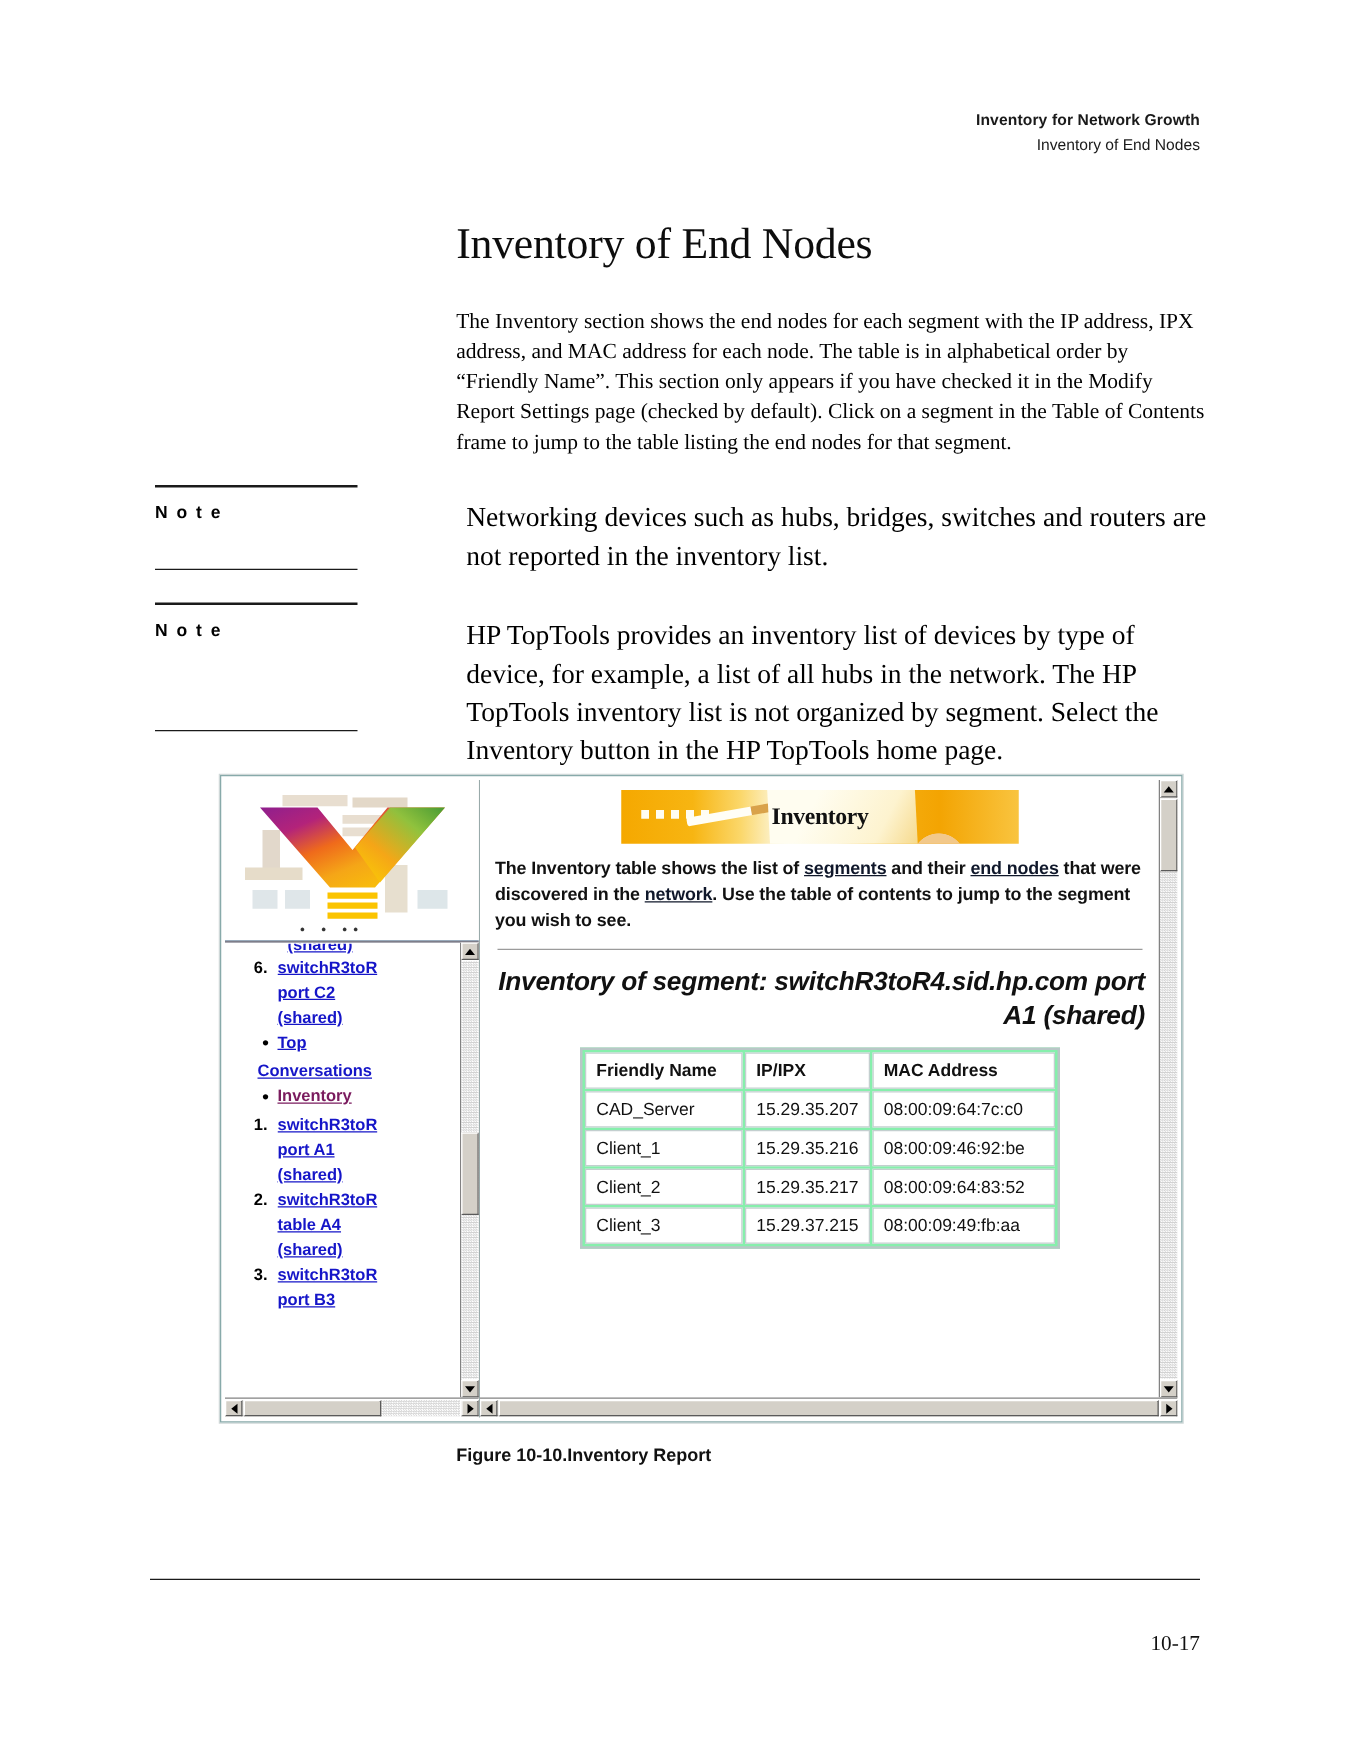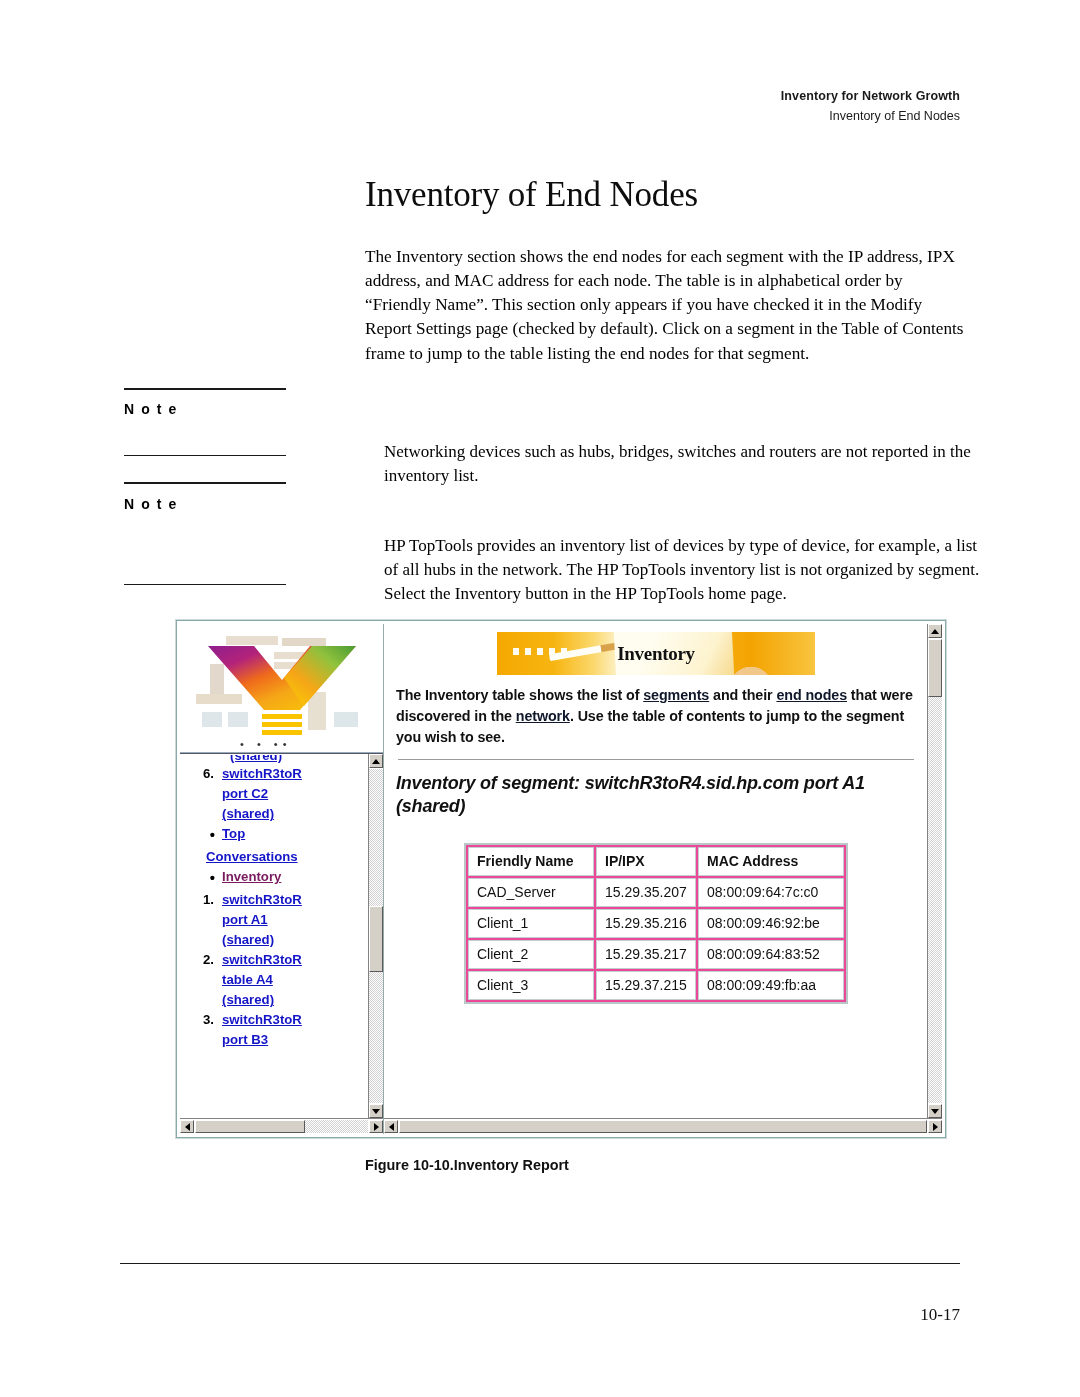--- a/index.html
+++ b/index.html
@@ -75,25 +75,24 @@
     position: absolute;
     left: 124px;
     font-family: "Liberation Sans", sans-serif;
     font-weight: bold;
     font-size: 14px;
     letter-spacing: 1.6px;
     color: #000;
   }
   .note-text {
     position: absolute;
-    left: 384px;
+    left: 373px;
     width: 600px;
-    font-size: 17px;
+    font-size: 22px;
     line-height: 1.40;
-    margin-top: 41px;
   }
 
   
   .figure-wrap {
     position: absolute;
     left: 176px;
     top: 620px;
     width: 770px;
     height: 518px;
   }
@@ -267,46 +266,46 @@
     color: #0f172a;
     text-decoration: underline;
   }
   .web-hr {
     border: none;
     border-top: 1px solid #9b9b9b;
     margin: 11px 2px 0 2px;
   }
 
   .seg-title {
-    text-align: left;
+    text-align: right;
     font-family: "Liberation Sans", sans-serif;
     font-style: italic;
     font-weight: bold;
-    font-size: 18px;
+    font-size: 21px;
     line-height: 1.30;
     color: #111;
     margin-top: 12px;
     letter-spacing: -0.2px;
   }
   .node-count {
     text-align: center;
     font-family: "Liberation Sans", sans-serif;
     font-style: italic;
     font-weight: bold;
     font-size: 15.2px;
     color: #111;
     margin-top: 3px;
   }
 
   .inv-table {
-    margin: 24px auto 0 auto;
+    margin: 11px auto 0 auto;
     border-collapse: separate;
     border-spacing: 2px;
     border: 2px solid #b9c7c7;
-    background: #ec4899;
+    background: #86efac;
     font-family: "Liberation Sans", sans-serif;
   }
   .inv-table th, .inv-table td {
     border: 1px solid #c3cfcf;
     padding: 5px 8px 6px 8px;
     font-size: 14px;
     color: #111;
     text-align: left;
     white-space: nowrap;
     background: #fff;

